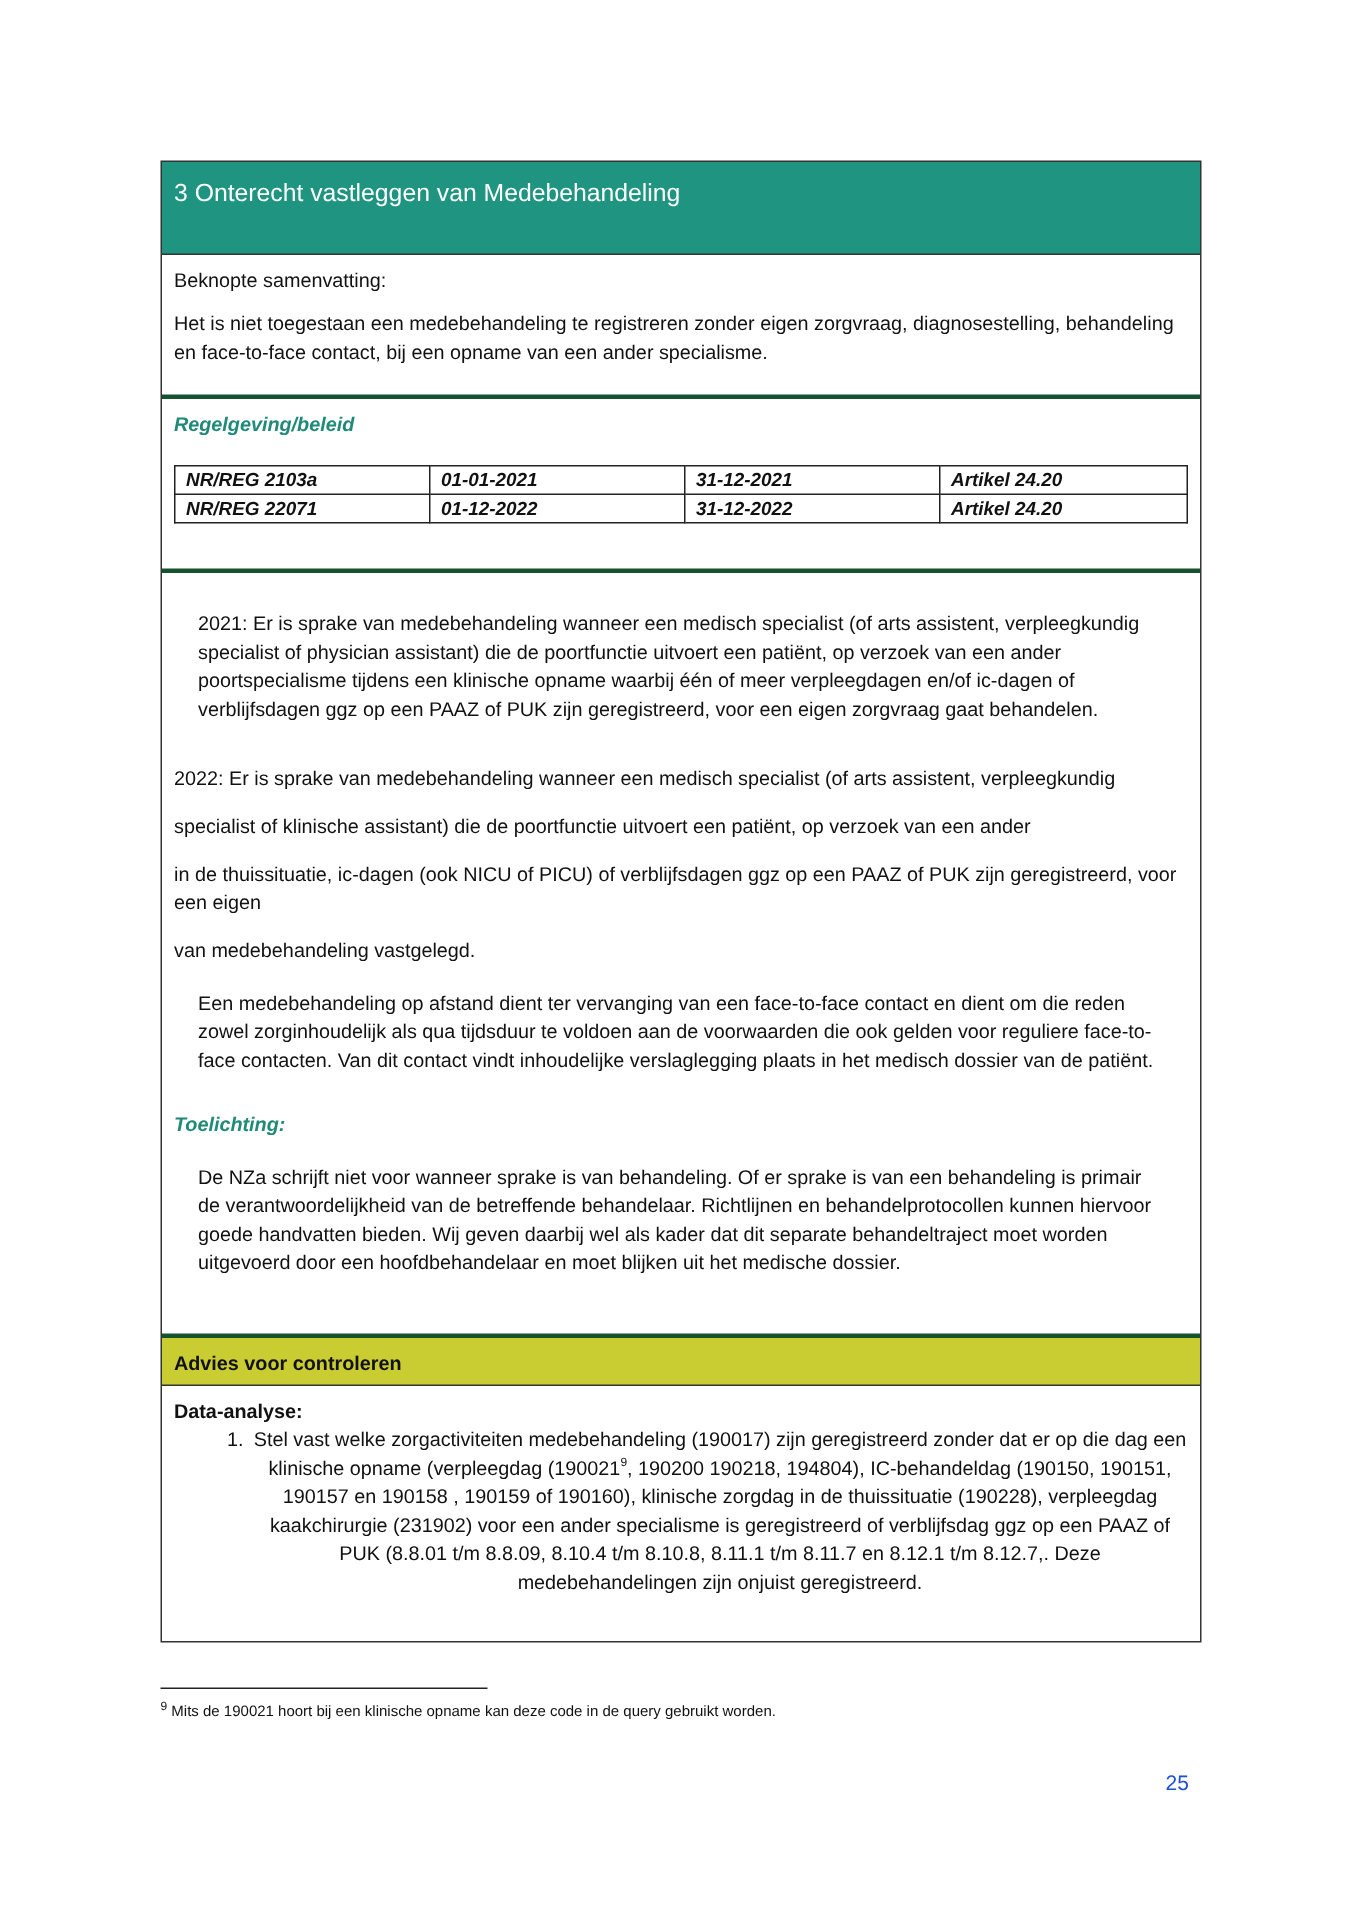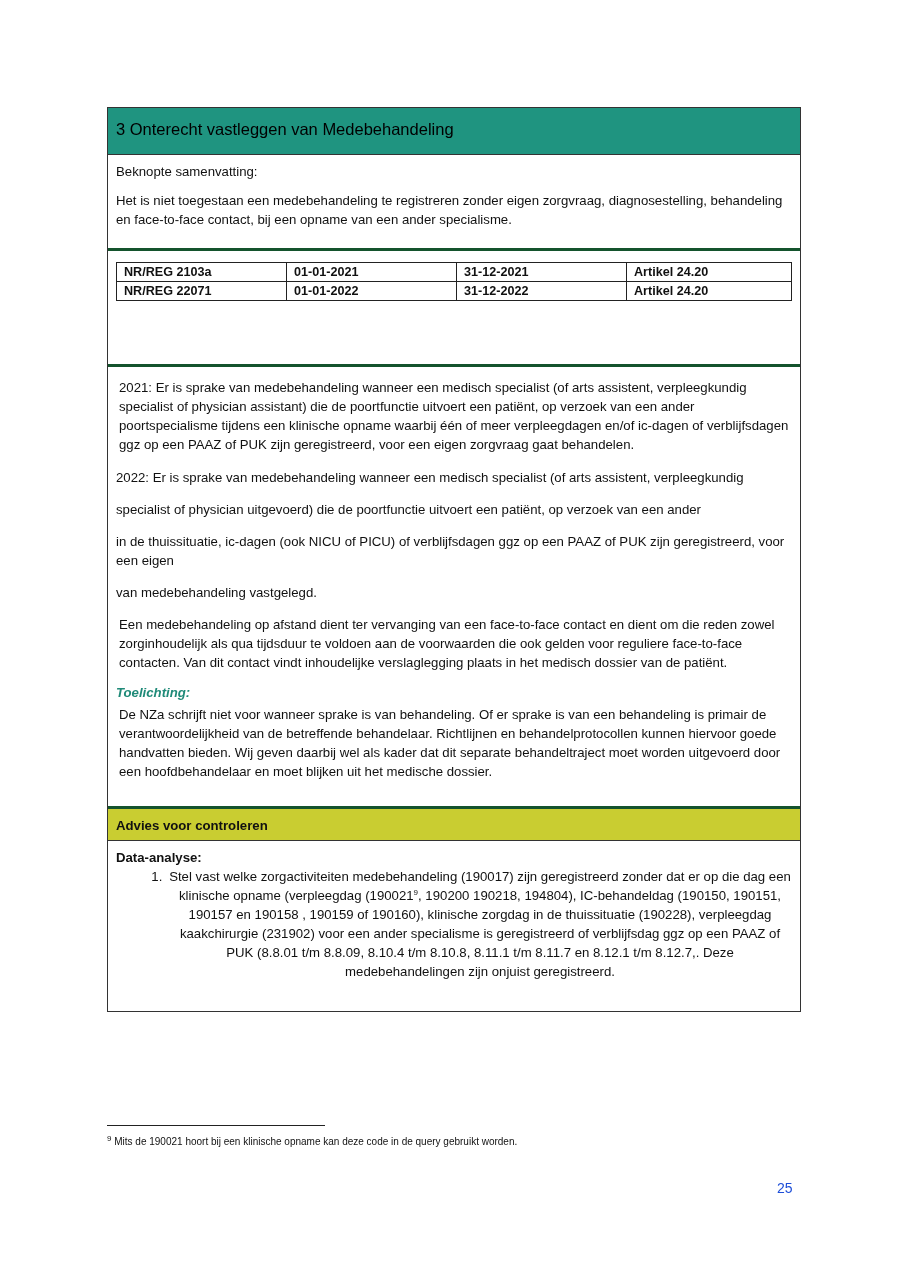--- a/index.html
+++ b/index.html
@@ -1,27 +1,27 @@
 <!DOCTYPE html>
 <html><head>
   <meta charset="utf-8">
   <style>
     html, body { margin: 0; padding: 0; background: #ffffff; }
     body { width: 900px; height: 1273px; position: relative; font-family: "Liberation Sans", sans-serif; color: #111; }
     .frame { position: absolute; left: 107px; top: 107px; width: 694px; border: 1px solid #333; box-sizing: border-box; }
-    .hdr-teal { background: #1f9480; color: #000000; height: 47px; border-bottom: 1px solid #333; box-sizing: border-box; padding: 12px 8px 0 8px; font-size: 16.5px; }
+    .hdr-teal { background: #1f9480; color: #ffffff; height: 62px; border-bottom: 1px solid #333; box-sizing: border-box; padding: 12px 8px 0 8px; font-size: 16.5px; }
     .sect { border-bottom: 3px solid #14532d; box-sizing: border-box; padding: 0 8px; font-size: 13.2px; line-height: 19px; }
     .s-summary { height: 96px; padding-top: 7px; }
     .s-summary p { margin: 0 0 10px 0; }
     .s-reg { height: 116px; padding-top: 7px; }
     .label-teal { color: #1f8a78; font-style: italic; font-weight: bold; font-size: 13.2px; }
-    table.reg { border-collapse: collapse; margin-top: 4px; width: 676px; }
+    table.reg { border-collapse: collapse; margin-top: 18px; width: 676px; font-style: italic; }
     table.reg td { border: 1.5px solid #222; font-weight: bold; font-size: 12.6px; padding: 0 7px; height: 18px; line-height: 17px; }
     .s-main { padding-top: 8px; padding-bottom: 22px; }
-    .s-main p { margin: 3px; }
+    .s-main p { margin: 16px; }
     .gap { height: 11px; }
     .wide p.wl { margin: 0 0 13px 0; }
     .hdr-lime { background: #c9cd31; height: 32px; border-bottom: 1px solid #333; box-sizing: border-box; padding: 9px 8px 0 8px; font-size: 13.2px; font-weight: bold; }
     .s-data { padding-top: 7px; height: 170px; border-bottom: none; }
     .s-data .dlabel { font-weight: bold; font-size: 13.2px; }
     .s-data ol { margin: 0; padding-left: 50px; text-align: center; }
     .s-data li { font-size: 13.2px; line-height: 19px; padding-left: 2px; }
     sup { font-size: 8px; line-height: 0; }
     .fn-rule { position: absolute; left: 107px; top: 1125px; width: 218px; border-top: 1px solid #222; }
     .footnote { position: absolute; left: 107px; top: 1136px; font-size: 10px; color: #111; }
@@ -32,43 +32,44 @@
 
 <div class="frame">
   <div class="hdr-teal">3 Onterecht vastleggen van Medebehandeling</div>
 
   <div class="sect s-summary">
     <p>Beknopte samenvatting:</p>
     <p>Het is niet toegestaan een medebehandeling te registreren zonder eigen zorgvraag, diagnosestelling, behandeling en face-to-face contact, bij een opname van een ander specialisme.</p>
   </div>
 
   <div class="sect s-reg">
+    <div class="label-teal">Regelgeving/beleid</div>
     <table class="reg">
       <tbody>
           <tr>
         <td style="width:155px">NR/REG 2103a</td>
         <td style="width:155px">01-01-2021</td>
         <td style="width:155px">31-12-2021</td>
         <td>Artikel 24.20</td>
       </tr>
       <tr>
         <td>NR/REG 22071</td>
-        <td>01-01-2022</td>
+        <td>01-12-2022</td>
         <td>31-12-2022</td>
         <td>Artikel 24.20</td>
       </tr>
     </tbody>
       </table>
   </div>
 
   <div class="sect s-main wide">
     <p>2021: Er is sprake van medebehandeling wanneer een medisch specialist (of arts assistent, verpleegkundig specialist of physician assistant) die de poortfunctie uitvoert een patiënt, op verzoek van een ander poortspecialisme tijdens een klinische opname waarbij één of meer verpleegdagen en/of ic-dagen of verblijfsdagen ggz op een PAAZ of PUK zijn geregistreerd, voor een eigen zorgvraag gaat behandelen.</p>
     <div class="gap"></div>
     <p class="wl">2022: Er is sprake van medebehandeling wanneer een medisch specialist (of arts assistent, verpleegkundig</p>
-    <p class="wl">specialist of physician uitgevoerd) die de poortfunctie uitvoert een patiënt, op verzoek van een ander</p>
+    <p class="wl">specialist of klinische assistant) die de poortfunctie uitvoert een patiënt, op verzoek van een ander</p>
     <p class="wl">in de thuissituatie, ic-dagen (ook NICU of PICU)  of verblijfsdagen ggz op een PAAZ of PUK zijn geregistreerd, voor een eigen</p>
     <p class="wl">van medebehandeling vastgelegd.</p>
     <p>Een medebehandeling op afstand dient ter vervanging van een face-to-face contact en dient om die reden zowel zorginhoudelijk als qua tijdsduur te voldoen aan de voorwaarden die ook gelden voor reguliere face-to-face contacten. Van dit contact vindt inhoudelijke verslaglegging plaats in het medisch dossier van de patiënt.</p>
     <div class="gap" style="height:8px"></div>
     <div class="label-teal">Toelichting:</div>
     <p>De NZa schrijft niet voor wanneer sprake is van behandeling. Of er sprake is van een behandeling is primair de verantwoordelijkheid van de betreffende behandelaar. Richtlijnen en behandelprotocollen kunnen hiervoor goede handvatten bieden. Wij geven daarbij wel als kader dat dit separate behandeltraject moet worden uitgevoerd door een hoofdbehandelaar en moet blijken uit het medische dossier.</p>
   </div>
 
   <div class="hdr-lime">Advies voor controleren</div>
 

